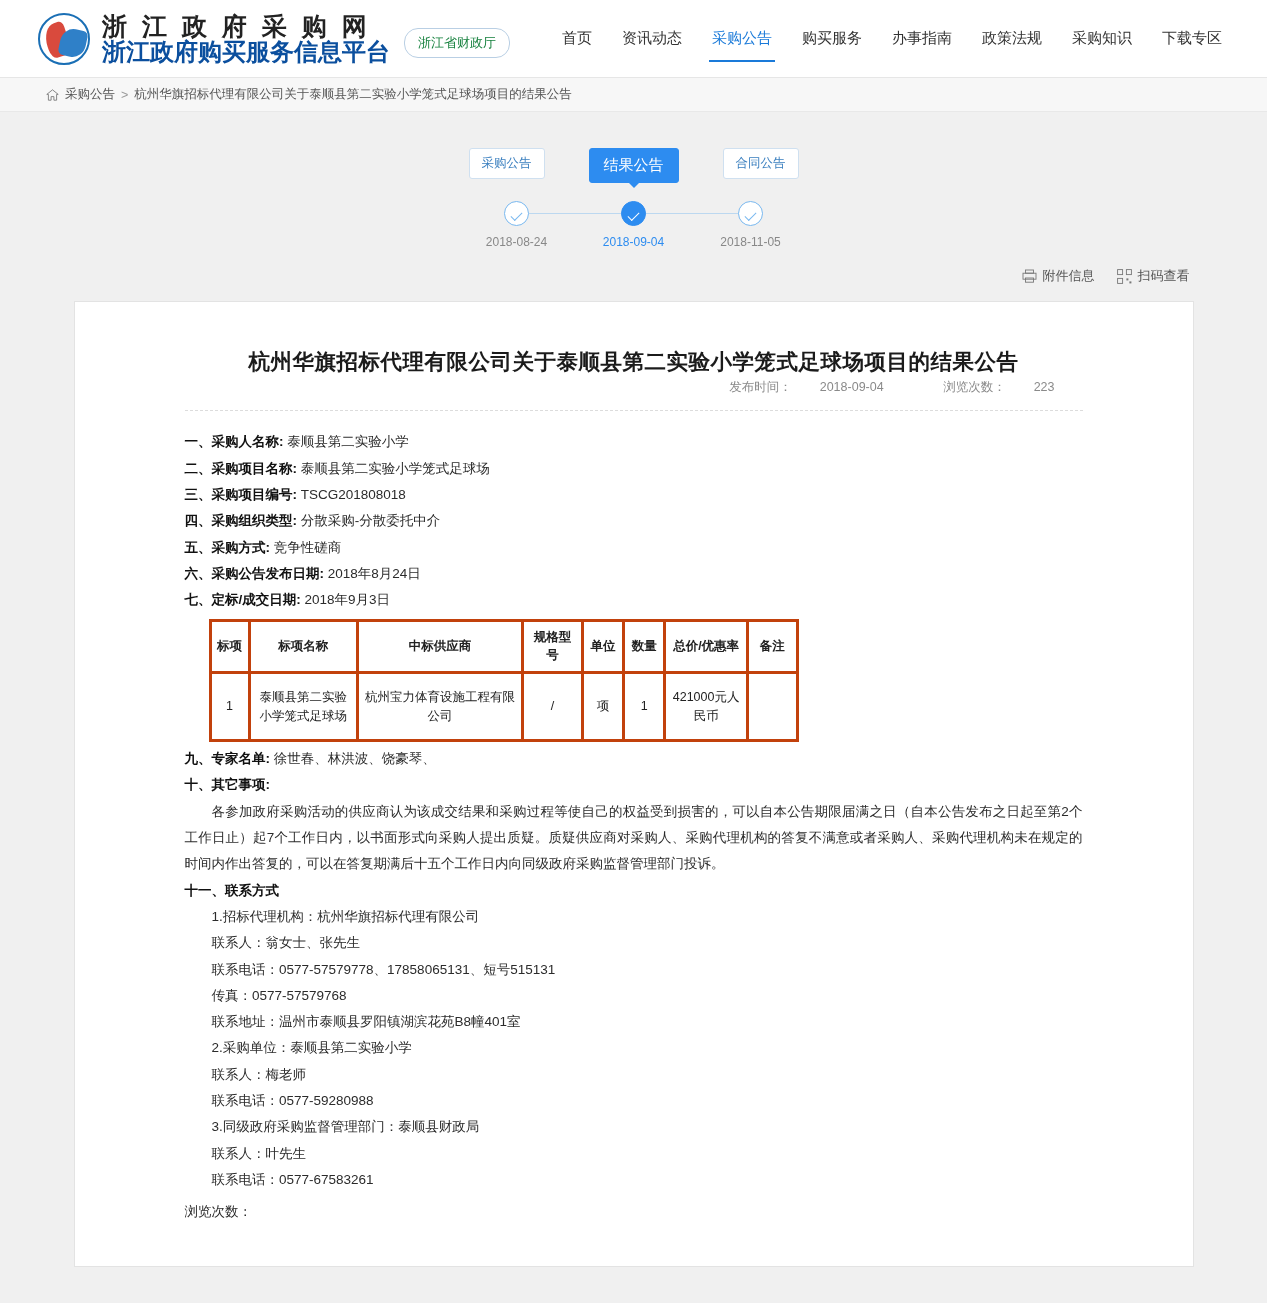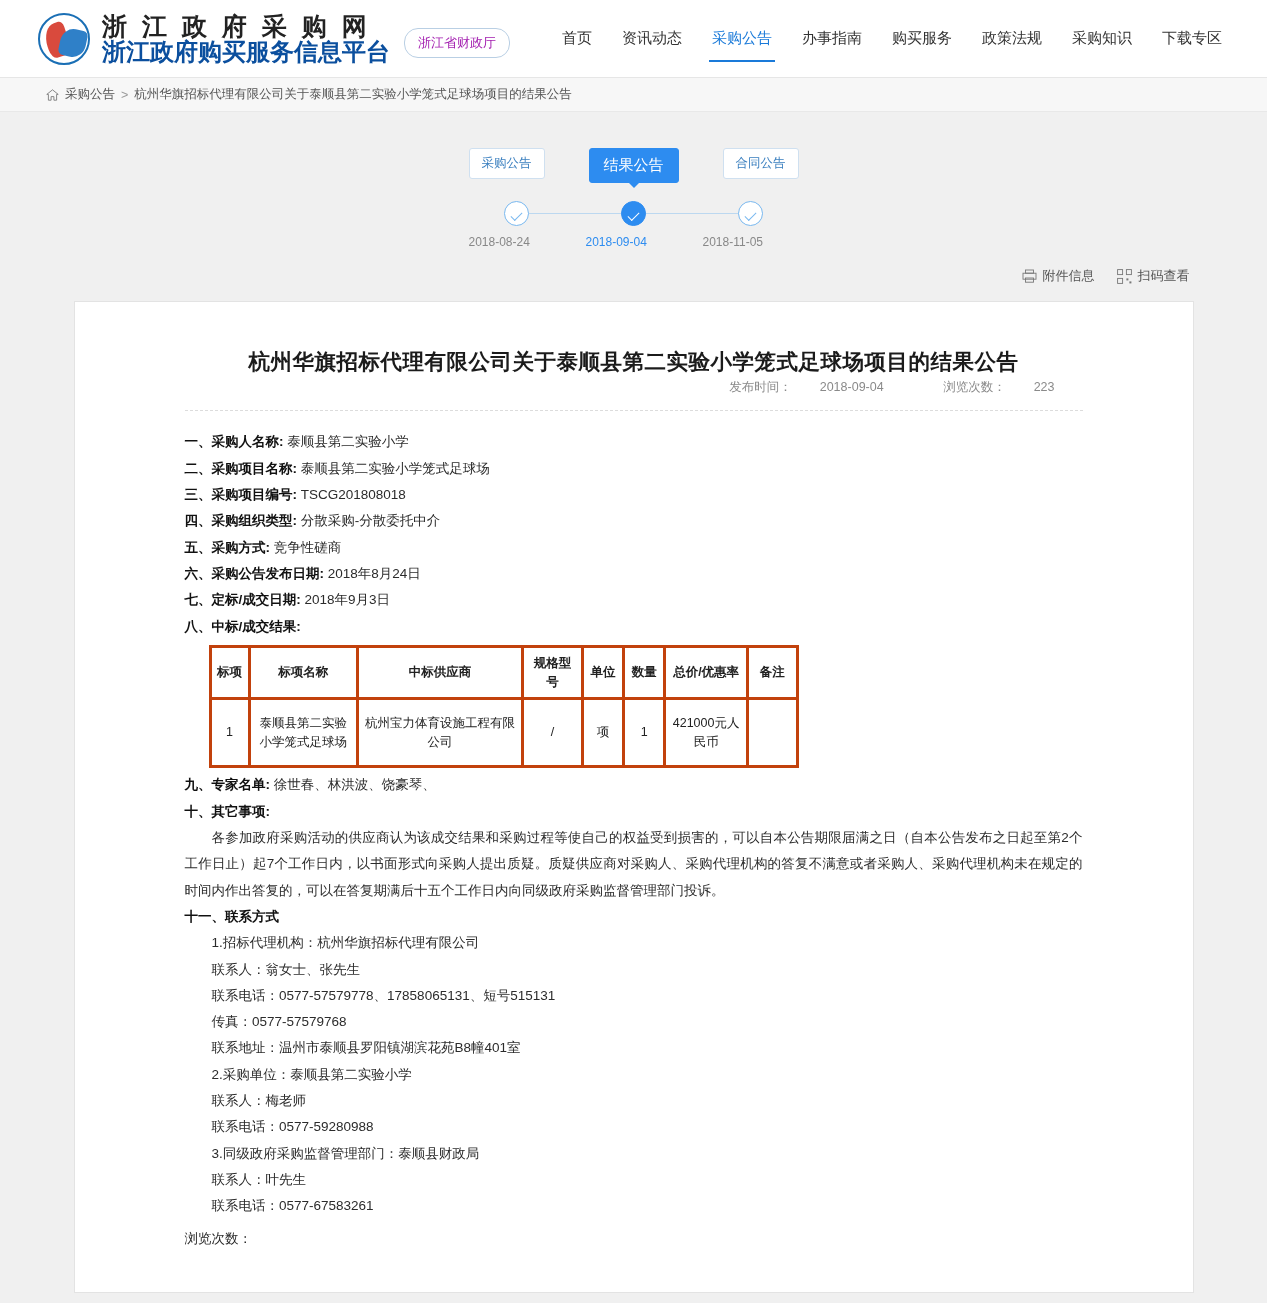--- a/index.html
+++ b/index.html
@@ -54,21 +54,21 @@
     letter-spacing: 4px;
   }
   .logo-text .line2 {
     font-size: 24px; font-weight: bold; color: #0b4f9e;
     letter-spacing: 0px;
   }
   .dept-tag {
     margin-left: 14px;
     border: 1px solid #b9cfe4;
     border-radius: 14px;
-    color: #a21caf;
+    color: #15803d;
     font-size: 13px;
     padding: 5px 13px;
     background: #fff;
     align-self: center;
     margin-top: 8px;
     white-space: nowrap;
   }
   .nav {
     margin-left: auto;
     display: flex;
@@ -165,21 +165,21 @@
     left: 36px; right: 36px;
     height: 1px;
     background: #bcd8f0;
   }
   .step-nodes {
     position: absolute;
     top: 0; left: 0; right: 0;
     display: flex;
     justify-content: space-between;
   }
-  .step-node { width: 96px; text-align: left; }
+  .step-node { width: 96px; text-align: center; }
   .circle {
     width: 25px; height: 25px;
     border-radius: 50%;
     border: 1.5px solid #79b8ef;
     background: #ffffff;
     margin: 0 auto;
     position: relative;
   }
   .circle:after {
     content: "";
@@ -301,22 +301,22 @@
       <div class="line1">浙 江 政 府 采 购 网</div>
       <div class="line2">浙江政府购买服务信息平台</div>
     </div>
   </div>
   <div class="dept-tag">浙江省财政厅</div>
 
   <div class="nav">
     <div class="nav-item">首页</div>
     <div class="nav-item">资讯动态</div>
     <div class="nav-item active">采购公告</div>
+    <div class="nav-item">购买服务</div>
     <div class="nav-item">办事指南</div>
-    <div class="nav-item">购买服务</div>
     <div class="nav-item">政策法规</div>
     <div class="nav-item">采购知识</div>
     <div class="nav-item">下载专区</div>
   </div>
 </div>
 
 <div class="crumb-bar">
   <span class="home-icon">
     <svg width="13" height="12" viewBox="0 0 13 12">
       <path d="M6.5 0.8 L12.2 5.4 H10.6 V11.2 H7.9 V7.6 H5.1 V11.2 H2.4 V5.4 H0.8 Z" fill="none" stroke="#7a7a7a" stroke-width="0.9"></path>
@@ -412,23 +412,20 @@
         <b>五、采购方式:</b>
         <span>竞争性磋商</span>
       </div>
       <div class="line">
         <b>六、采购公告发布日期:</b>
         <span>2018年8月24日</span>
       </div>
       <div class="line">
         <b>七、定标/成交日期:</b>
         <span>2018年9月3日</span>
-      </div>
-      <div class="line">
-        <b>八、中标/成交结果:</b>
       </div>
 
       <table class="result">
         <thead>
           <tr>
             <th class="col-1">标项</th>
             <th class="col-2">标项名称</th>
             <th class="col-3">中标供应商</th>
             <th class="col-4">规格型号</th>
             <th class="col-5">单位</th>

